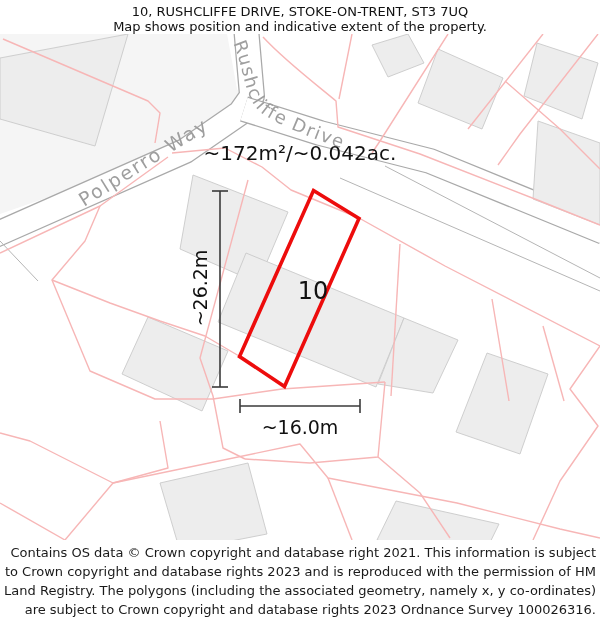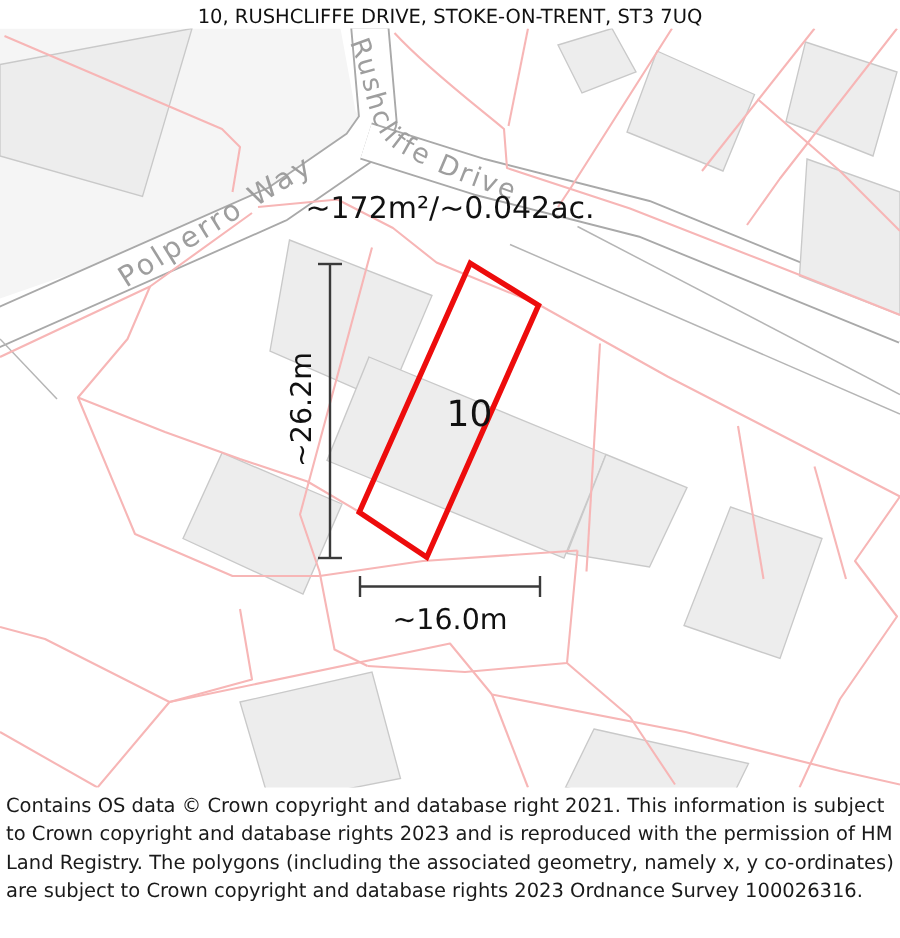--- a/index.html
+++ b/index.html
@@ -32,28 +32,29 @@
   .pink{fill:none;stroke:var(--parcel-line);stroke-width:1.4;stroke-linejoin:round;}
   .plot{fill:none;stroke:var(--plot-outline);stroke-width:3.6;stroke-linejoin:miter;}
   .dim{stroke:var(--dimension);stroke-width:1.6;}
   .street-text{fill:var(--street-label);font-size:19px;letter-spacing:2px;}
   .street-text2{fill:var(--street-label);font-size:18px;letter-spacing:1.5px;}
   .area-text{fill:var(--text);font-size:20px;}
   .plot-num{fill:var(--text);font-size:24px;}
   .dim-text{fill:var(--text);font-size:19px;}
 
   .footer{
-    padding:3px 4px 0 4px;font-size:13px;line-height:19px;color:#1a1a1a;
+    padding:3px 4px 0 4px;font-size:13px;line-height:19px;color:#1a1a1a;text-align:right;
   }
 </style>
 </head>
 <body>
 
 <div class="header">
   <div class="title">10, RUSHCLIFFE DRIVE, STOKE-ON-TRENT, ST3 7UQ</div>
+  <div class="subtitle">Map shows position and indicative extent of the property.</div>
 </div>
 
 <div class="map">
 <svg width="600" height="506" viewBox="0 33 600 506" xmlns="http://www.w3.org/2000/svg">
   <defs>
     <path id="polperroPath" d="M84,206 L214,125"></path>
     <path id="rushPath" d="M233,42 C246,72 243,99 264,114 C296,133 326,141 372,159"></path>
   </defs>
 
   <polygon class="parcel" points="0,33 227,33 237,88 250,108 190,147 0,213"></polygon>

